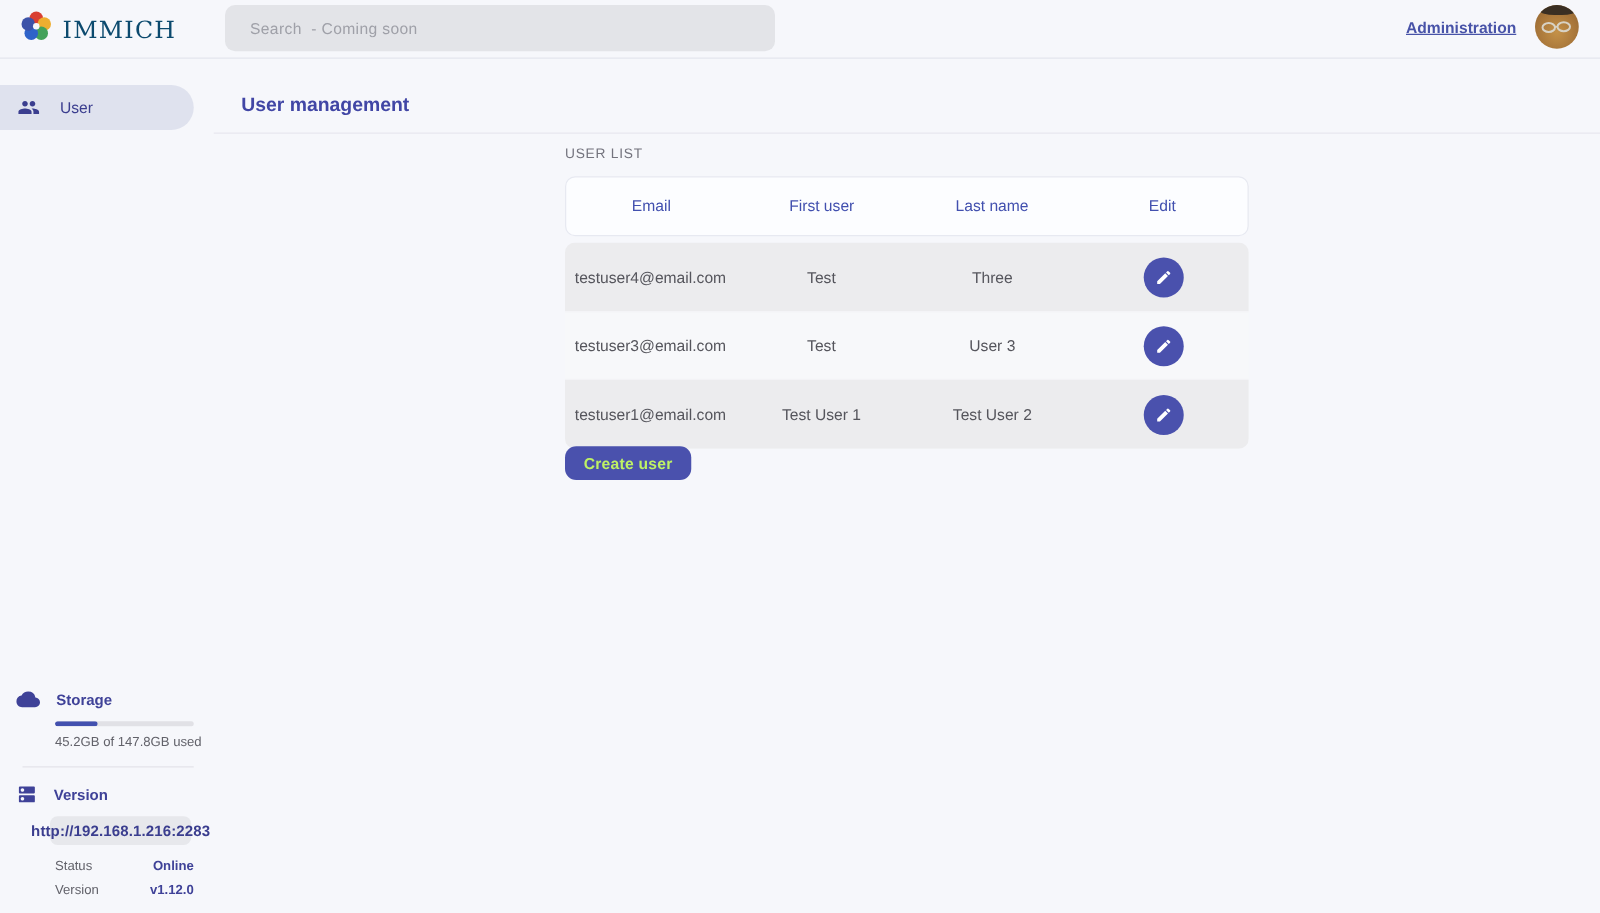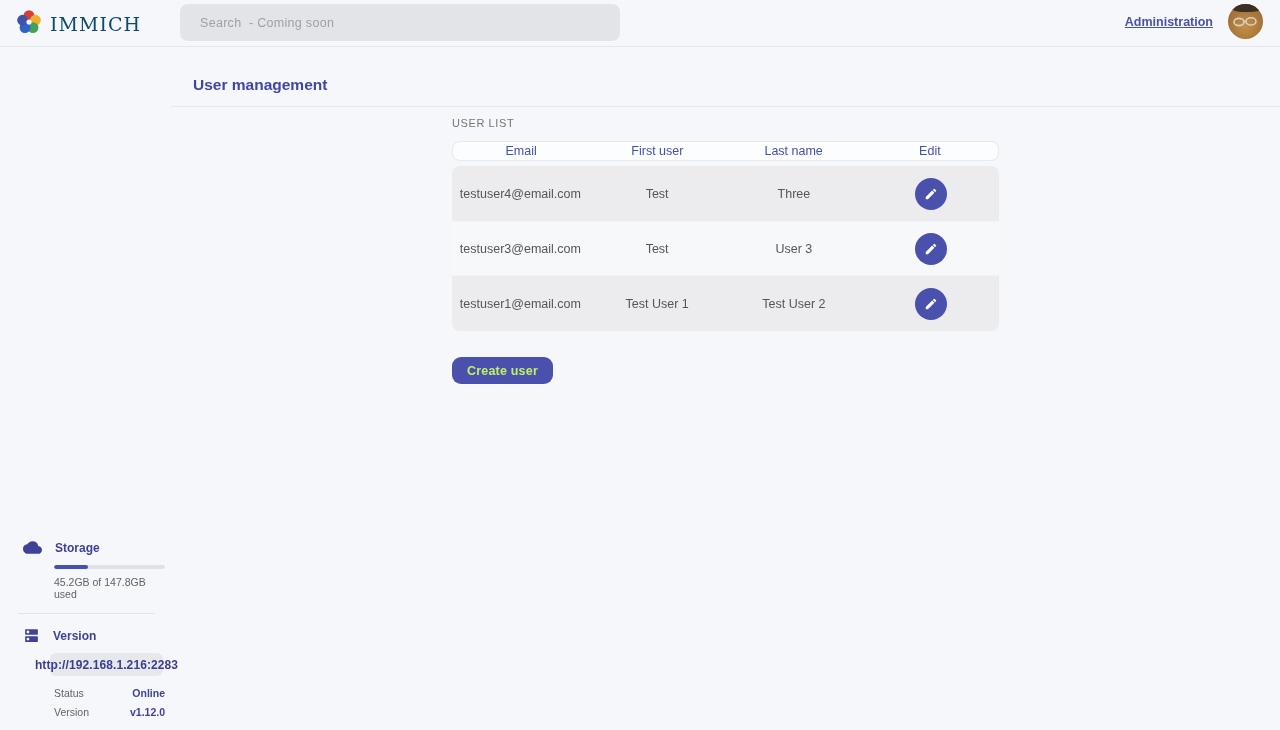--- a/index.html
+++ b/index.html
@@ -55,21 +55,21 @@
   }
   .side-item {
     position: absolute; top: 21px; left: 0; width: 155px; height: 36px;
     background: #dfe2ee; border-radius: 0 18px 18px 0;
     display: flex; align-items: center; gap: 16px; padding-left: 14px;
     cursor: pointer;
   }
   .side-item .label { font-size: 12.5px; font-weight: 500; color: #3b3e8f; }
 
   .side-footer { position: absolute; left: 0; bottom: 12px; width: 171px; }
-  .foot-section { position: relative; padding-left: 10px; }
+  .foot-section { position: relative; }
   .foot-head { display: flex; align-items: center; gap: 13px; padding-left: 13px; }
   .foot-title { font-size: 12px; font-weight: 700; color: #3f4298; }
   .progress {
     margin: 8px 16px 0 44px; height: 4px; width: 111px;
     background: #e1e1e6; border-radius: 2px; overflow: hidden;
   }
   .progress-fill { height: 100%; background: #4250af; border-radius: 2px; }
   .usage-text { margin: 7px 0 0 44px; font-size: 10.5px; color: #62626a; }
   .foot-divider { height: 1px; background: #e4e4ea; margin: 13px 16px 13px 18px; }
   .url-pill {
@@ -95,21 +95,21 @@
   .title-divider {
     position: absolute; left: 171px; top: 106px; right: 0; height: 1px;
     background: #e7e8ef;
   }
   .section-label {
     position: absolute; left: 452px; top: 117px;
     font-size: 11px; color: #74747e; letter-spacing: 0.6px;
   }
   .user-table { position: absolute; left: 452px; top: 141px; width: 547px; }
   .thead {
-    width: 547px; height: 20px; background: #fcfdff;
+    width: 547px; height: 48px; background: #fcfdff;
     border: 1px solid #e7e9f1; border-radius: 8px;
     display: flex; align-items: center;
   }
   .thead .th {
     flex: 1; text-align: center;
     font-size: 12.5px; font-weight: 500; color: #4250af;
   }
   .tbody {
     margin-top: 5px; width: 547px; border-radius: 8px; overflow: hidden;
   }
@@ -160,20 +160,28 @@
       <div class="band"></div>
       <svg width="27" height="12" viewBox="0 0 27 12">
         <ellipse cx="7" cy="6" rx="5" ry="3.6" fill="none" stroke="#d8d2c4" stroke-width="1.6"></ellipse>
         <ellipse cx="19" cy="5.4" rx="5" ry="3.6" fill="none" stroke="#d8d2c4" stroke-width="1.6"></ellipse>
         <path d="M12 5.6 L14 5.3" stroke="#d8d2c4" stroke-width="1.4" fill="none"></path>
       </svg>
     </div>
   </header>
 
   <nav class="sidebar">
+    <div class="side-item">
+      <span style="display:flex;">
+        <svg width="18" height="18" viewBox="0 0 24 24" fill="#3b3e8f">
+          <path d="M16 11c1.66 0 2.99-1.34 2.99-3S17.66 5 16 5s-3 1.34-3 3 1.34 3 3 3zm-8 0c1.66 0 2.99-1.34 2.99-3S9.66 5 8 5 5 6.34 5 8s1.34 3 3 3zm0 2c-2.33 0-7 1.17-7 3.5V19h14v-2.5C15 14.17 10.33 13 8 13zm8 0c-.29 0-.62.02-.97.05 1.16.84 1.97 1.97 1.97 3.45V19h6v-2.5c0-2.33-4.67-3.5-7-3.5z"></path>
+        </svg>
+      </span>
+      <span class="label">User</span>
+    </div>
 
     <div class="side-footer">
 
       <div class="foot-section">
         <div class="foot-head">
           <span style="display:flex;">
             <svg width="19" height="19" viewBox="0 0 24 24" fill="#3f4298">
               <path d="M19.35 10.04A7.49 7.49 0 0 0 12 4C9.11 4 6.6 5.64 5.35 8.04A5.994 5.994 0 0 0 0 14c0 3.31 2.69 6 6 6h13c2.76 0 5-2.24 5-5 0-2.64-2.05-4.78-4.65-4.96z"></path>
             </svg>
           </span>

